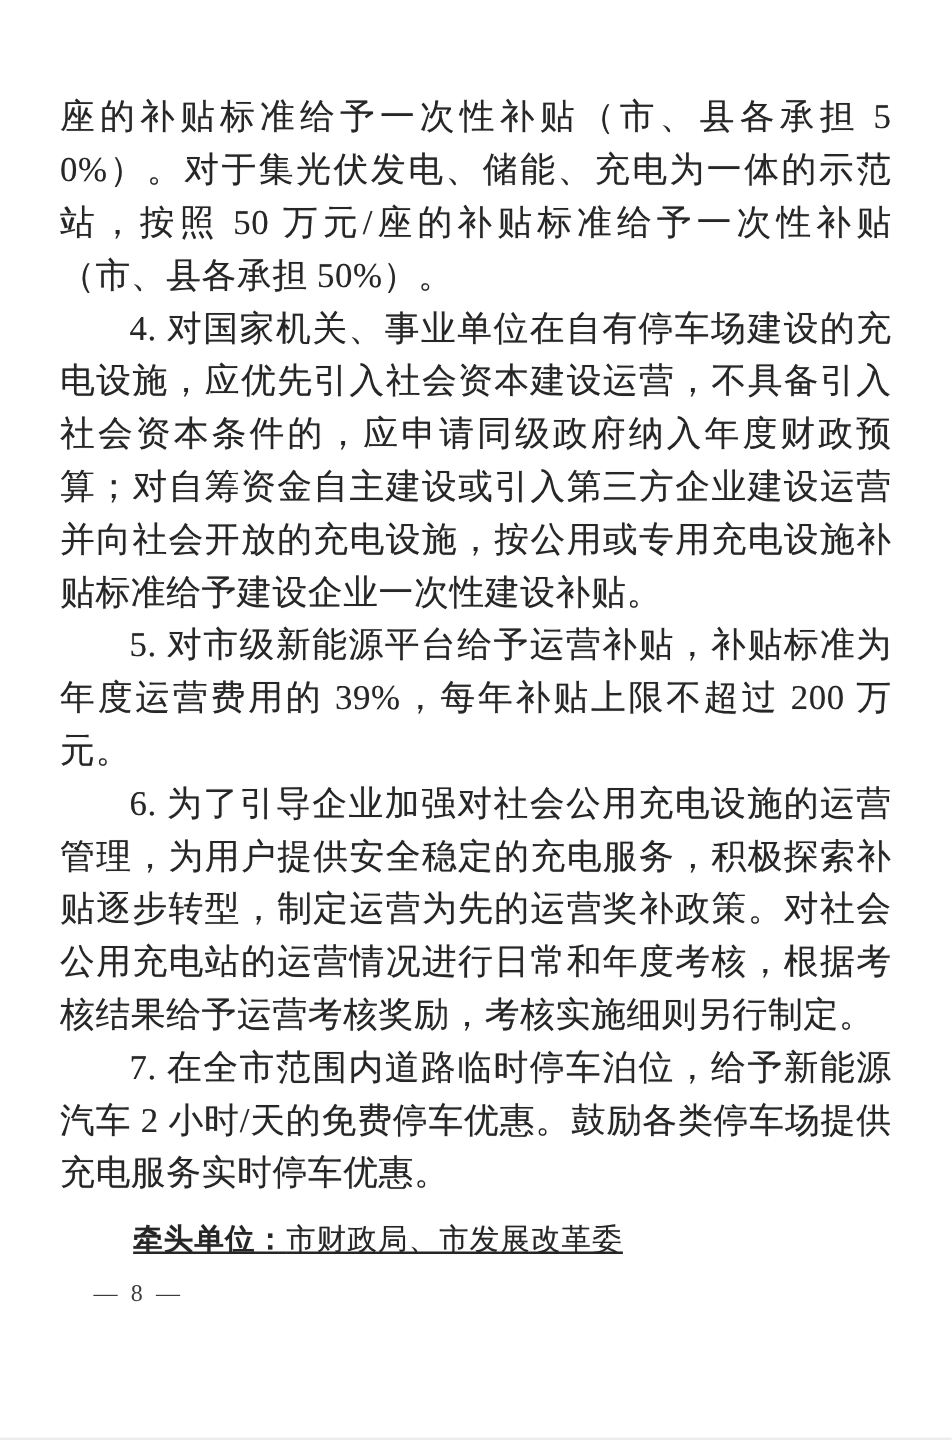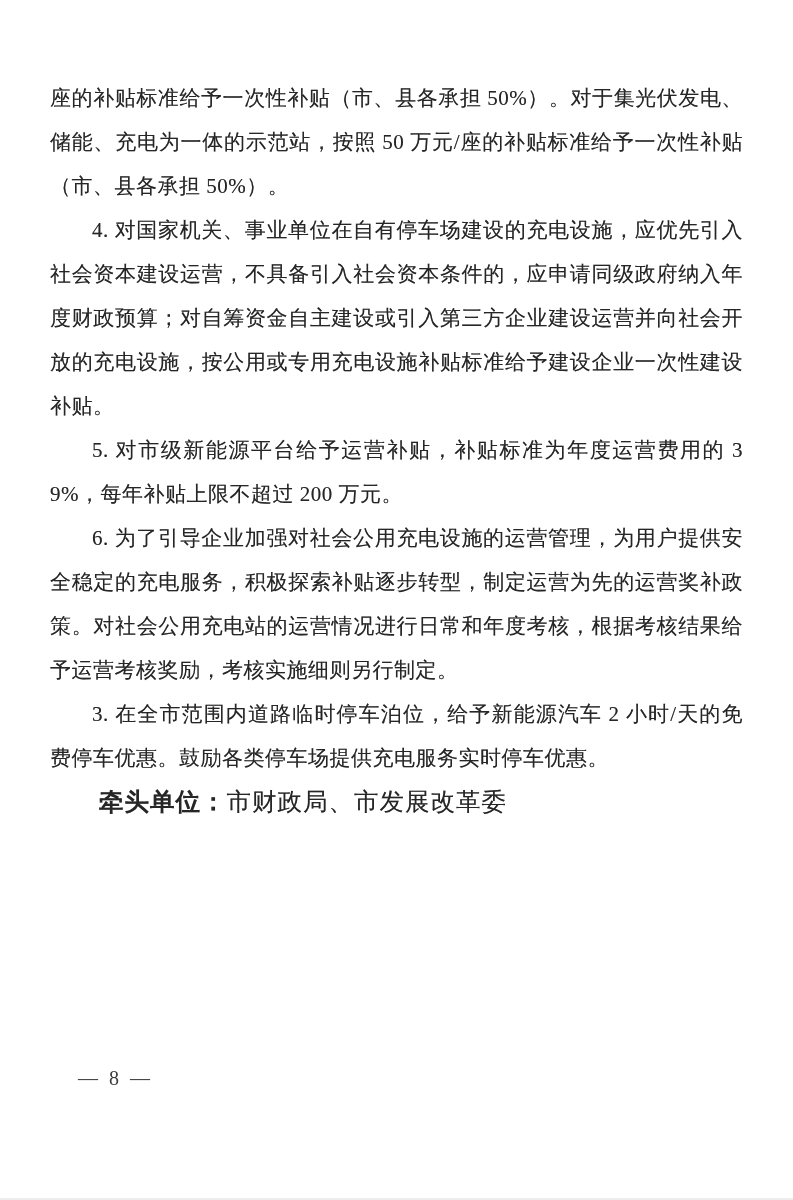--- a/index.html
+++ b/index.html
@@ -17,38 +17,39 @@
   }
   .page {
     position: absolute;
     top: 0; left: 0; right: 0; bottom: 0;
     box-sizing: border-box;
     padding: 76px 50px 0 50px;
     background: #ffffff;
   }
   .para {
     margin: 0;
-    font-size: 21px;
+    font-size: 29px;
     line-height: 44px;
     text-align: justify;
     text-justify: inter-ideograph;
     letter-spacing: 0.5px;
     text-shadow: 0 0 0.6px rgba(45,45,45,0.45);
     word-break: break-all;
   }
   .para.indent {
     text-indent: 2em;
   }
   .lead-line {
-    margin: 0;
+    margin: 12px;
     font-size: 24.5px;
     line-height: 44px;
     text-indent: 2em;
     letter-spacing: 0.5px;
     text-shadow: 0 0 0.6px rgba(45,45,45,0.45);
+    text-decoration: underline;
   }
   .lead-label {
     font-weight: 700;
     font-family: "Liberation Sans", "DejaVu Sans", sans-serif;
     letter-spacing: 1px;
   }
   .lead-value {
     letter-spacing: 1px;
   }
   .page-footer {
@@ -75,21 +76,21 @@
 
   <p class="para">座的补贴标准给予一次性补贴（市、县各承担 50%）。对于集光伏发电、储能、充电为一体的示范站，按照 50 万元/座的补贴标准给予一次性补贴（市、县各承担 50%）。</p>
 
 
   <p class="para indent">4. 对国家机关、事业单位在自有停车场建设的充电设施，应优先引入社会资本建设运营，不具备引入社会资本条件的，应申请同级政府纳入年度财政预算；对自筹资金自主建设或引入第三方企业建设运营并向社会开放的充电设施，按公用或专用充电设施补贴标准给予建设企业一次性建设补贴。</p>
 
   <p class="para indent">5. 对市级新能源平台给予运营补贴，补贴标准为年度运营费用的 39%，每年补贴上限不超过 200 万元。</p>
 
   <p class="para indent">6. 为了引导企业加强对社会公用充电设施的运营管理，为用户提供安全稳定的充电服务，积极探索补贴逐步转型，制定运营为先的运营奖补政策。对社会公用充电站的运营情况进行日常和年度考核，根据考核结果给予运营考核奖励，考核实施细则另行制定。</p>
 
-  <p class="para indent">3. 在全市范围内道路临时停车泊位，给予新能源汽车 2 小时/天的免费停车优惠。鼓励各类停车场提供充电服务实时停车优惠。</p>
+  <p class="para indent">7. 在全市范围内道路临时停车泊位，给予新能源汽车 2 小时/天的免费停车优惠。鼓励各类停车场提供充电服务实时停车优惠。</p>
 
   <p class="lead-line">
     <span class="lead-label">牵头单位：</span><span class="lead-value">市财政局、市发展改革委</span>
   </p>
 
   <div class="page-footer">— 8 —</div>
 
   <div class="scan-bottom-edge"></div>
 
 </div>

